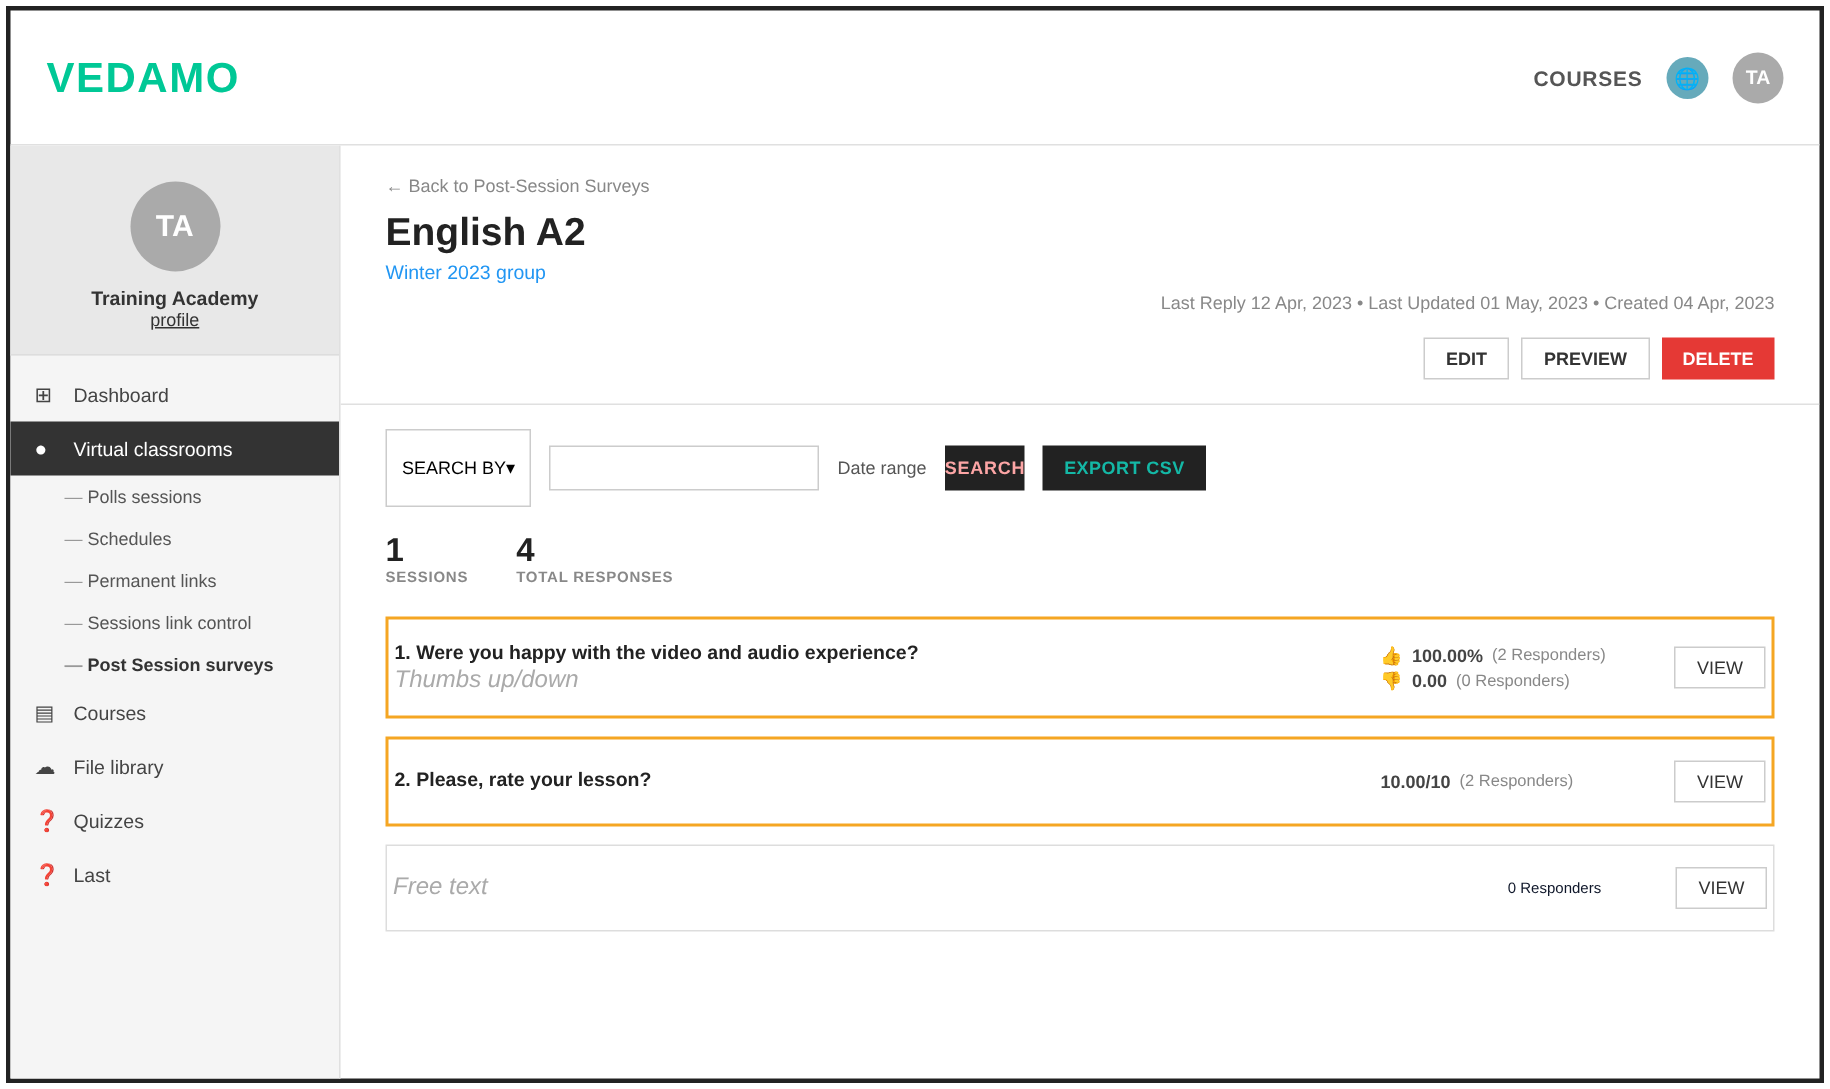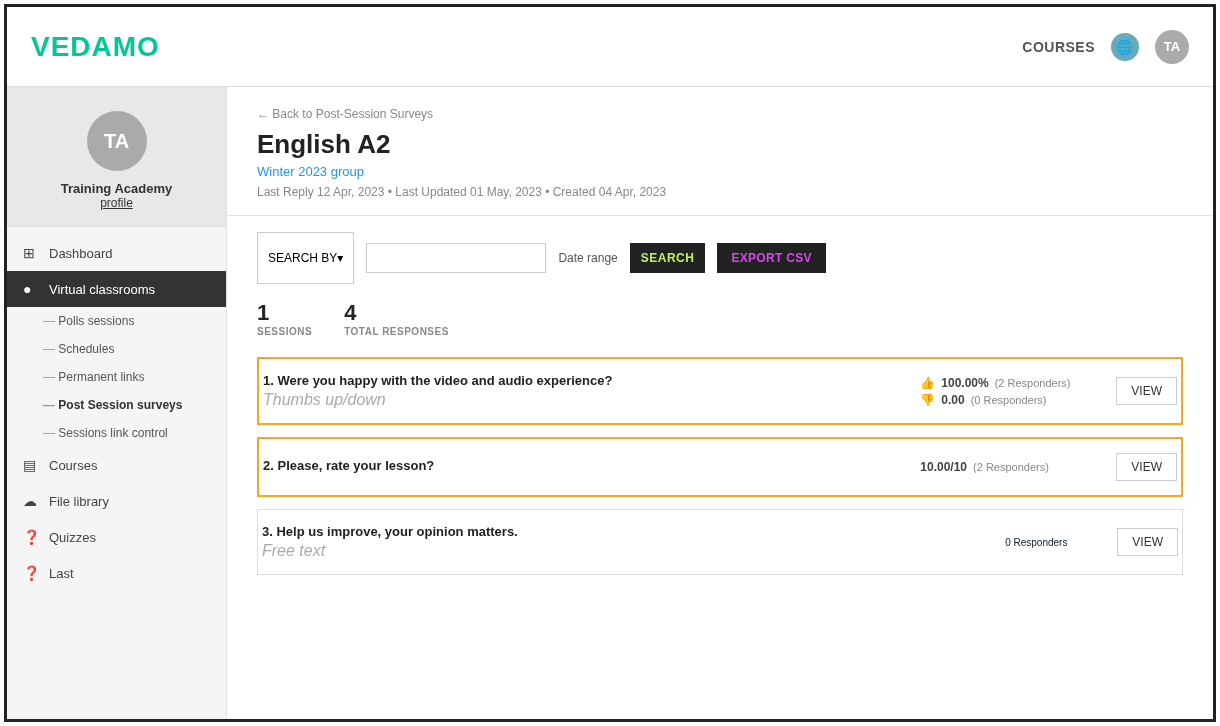--- a/index.html
+++ b/index.html
@@ -1,21 +1,21 @@
 <!DOCTYPE html>
 <html><head>
   <meta charset="utf-8">
   <style>
     * { box-sizing: border-box; margin: 0; padding: 0; }
     body { font-family: Arial, sans-serif; font-size: 13px; background: #fff; color: #333; }
     
     .outer-border { border: 3px solid #222; margin: 4px; min-height: 718px; display: flex; flex-direction: column; }
     
     
-    .header { display: flex; align-items: center; justify-content: space-between; padding: 12px 24px; border-bottom: 1px solid #e0e0e0; height: 80px; }
+    .header { display: flex; align-items: center; justify-content: space-between; padding: 12px 24px; border-bottom: 1px solid #e0e0e0; height: 90px; }
     .logo { color: #00c896; font-size: 28px; font-weight: 900; letter-spacing: 1px; }
     .header-right { display: flex; align-items: center; gap: 16px; }
     .courses-link { font-weight: 700; font-size: 14px; color: #555; letter-spacing: 0.5px; cursor: pointer; }
     .globe-icon { width: 28px; height: 28px; border-radius: 50%; background: #6ab; display: flex; align-items: center; justify-content: center; color: white; font-size: 14px; cursor: pointer; }
     .user-avatar-header { width: 34px; height: 34px; border-radius: 50%; background: #aaa; display: flex; align-items: center; justify-content: center; color: white; font-size: 13px; font-weight: bold; cursor: pointer; }
 
     
     .main { display: flex; flex: 1; }
     
     
@@ -36,37 +36,37 @@
 
     
     .content { flex: 1; padding: 0; overflow-y: auto; }
     
     
     .page-header { padding: 20px 30px 0; }
     .breadcrumb { font-size: 12px; color: #888; margin-bottom: 8px; cursor: pointer; }
     .breadcrumb::before { content: "← "; }
     .page-title { font-size: 26px; font-weight: bold; color: #222; margin-bottom: 4px; }
     .group-link { color: #2196f3; font-size: 13px; margin-bottom: 6px; display: block; cursor: pointer; }
-    .meta-info { font-size: 12px; color: #888; margin-bottom: 16px; }
+    .meta-info { font-size: 12px; color: #888; margin-bottom: 16px; text-align: right; }
     .btn-edit { border: 1px solid #ccc; background: white; padding: 6px 14px; font-size: 12px; cursor: pointer; font-weight: 600; color: #333; }
     .btn-preview { border: 1px solid #ccc; background: white; padding: 6px 14px; font-size: 12px; cursor: pointer; font-weight: 600; color: #333; }
     .btn-delete { border: none; background: #e53935; color: white; padding: 6px 14px; font-size: 12px; cursor: pointer; font-weight: 600; }
     
     .header-actions { display: flex; justify-content: flex-end; gap: 8px; padding: 0 30px 16px; }
 
     .separator { border: none; border-top: 1px solid #e0e0e0; margin: 0 0 16px; }
 
     
     .search-bar { display: flex; align-items: center; gap: 12px; padding: 0 30px 16px; }
     .search-by-btn { border: 1px solid #ccc; background: white; padding: 18px 10px; font-size: 12px; cursor: pointer; display: flex; align-items: center; gap: 4px; white-space: nowrap; }
     .search-input { border: 1px solid #ccc; padding: 7px 10px; font-size: 12px; width: 180px; outline: none; }
     .date-range-label { font-size: 12px; color: #555; white-space: nowrap; }
     .date-input { border: 1px solid #ccc; padding: 7px 8px; font-size: 12px; width: 160px; color: #aaa; display: flex; align-items: center; justify-content: space-between; }
-    .search-btn { background: #222; color: #bef264; border: none; padding: 8px 11px; font-size: 12px; font-weight: bold; cursor: pointer; letter-spacing: 0.5px; }
-    .export-btn { background: #222; color: #d946ef; border: none; padding: 8px 14px; font-size: 12px; font-weight: bold; cursor: pointer; letter-spacing: 0.3px; white-space: nowrap; }
+    .search-btn { background: #222; color: #fca5a5; border: none; padding: 8px 0; font-size: 12px; font-weight: bold; cursor: pointer; letter-spacing: 0.5px; }
+    .export-btn { background: #222; color: #14b8a6; border: none; padding: 8px 14px; font-size: 12px; font-weight: bold; cursor: pointer; letter-spacing: 0.3px; white-space: nowrap; }
 
     
     .stats { display: flex; gap: 32px; padding: 0 30px 20px; }
     .stat-block { display: flex; flex-direction: column; }
     .stat-number { font-size: 22px; font-weight: bold; color: #222; }
     .stat-label { font-size: 10px; font-weight: bold; color: #888; letter-spacing: 0.5px; }
 
     
     .survey-list { padding: 0 30px; }
     .survey-item { display: flex; align-items: center; justify-content: flex-end; border: 1px solid #ddd; margin-bottom: 12px; padding: 14px 4px; background: white; }
@@ -113,22 +113,22 @@
           <span class="nav-icon">⊞</span>
           <span>Dashboard</span>
         </div>
         <div class="nav-item active">
           <span class="nav-icon">●</span>
           <span>Virtual classrooms</span>
         </div>
         <div class="sub-nav-item">Polls sessions</div>
         <div class="sub-nav-item">Schedules</div>
         <div class="sub-nav-item">Permanent links</div>
+        <div class="sub-nav-item">Sessions link control</div>
         <div class="sub-nav-item active-sub">Post Session surveys</div>
-        <div class="sub-nav-item">Sessions link control</div>
 
         <div class="nav-item">
           <span class="nav-icon">▤</span>
           <span>Courses</span>
         </div>
         <div class="nav-item">
           <span class="nav-icon">☁</span>
           <span>File library</span>
         </div>
         <div class="nav-item">
@@ -144,20 +144,25 @@
 
     <div class="content">
       <div class="content-inner">
         <div class="page-header">
           <div class="breadcrumb">Back to Post-Session Surveys</div>
           <div class="page-title">English A2</div>
           <a class="group-link">Winter 2023 group</a>
           <div class="meta-info">Last Reply 12 Apr, 2023 • Last Updated 01 May, 2023 • Created 04 Apr, 2023</div>
         </div>
 
+        <div class="header-actions">
+          <button class="btn-edit">EDIT</button>
+          <button class="btn-preview">PREVIEW</button>
+          <button class="btn-delete">DELETE</button>
+        </div>
 
         <hr class="separator">
 
         <div class="search-bar">
           <button class="search-by-btn">SEARCH BY▾</button>
           <input class="search-input" type="text" style="">
           <span class="date-range-label">Date range</span>
           <button class="search-btn">SEARCH</button>
           <button class="export-btn">EXPORT CSV</button>
         </div>
@@ -213,24 +218,20 @@
                   <span class="pct">10.00/10</span>
                   <span class="responders">(2 Responders)</span>
                 </div>
               </div>
               <button class="btn-view">VIEW</button>
             </div>
           </div>
 
           <div class="survey-item">
             <div class="survey-left">
-              <div class="survey-question">
-                <span>3.</span>
-                <span>Help us improve, your opinion matters.</span>
-              </div>
               <div class="survey-subtype">Free text</div>
             </div>
             <div class="survey-right">
               <span class="responders-plain">0 Responders</span>
               <button class="btn-view">VIEW</button>
             </div>
           </div>
 
         </div>
       </div>

